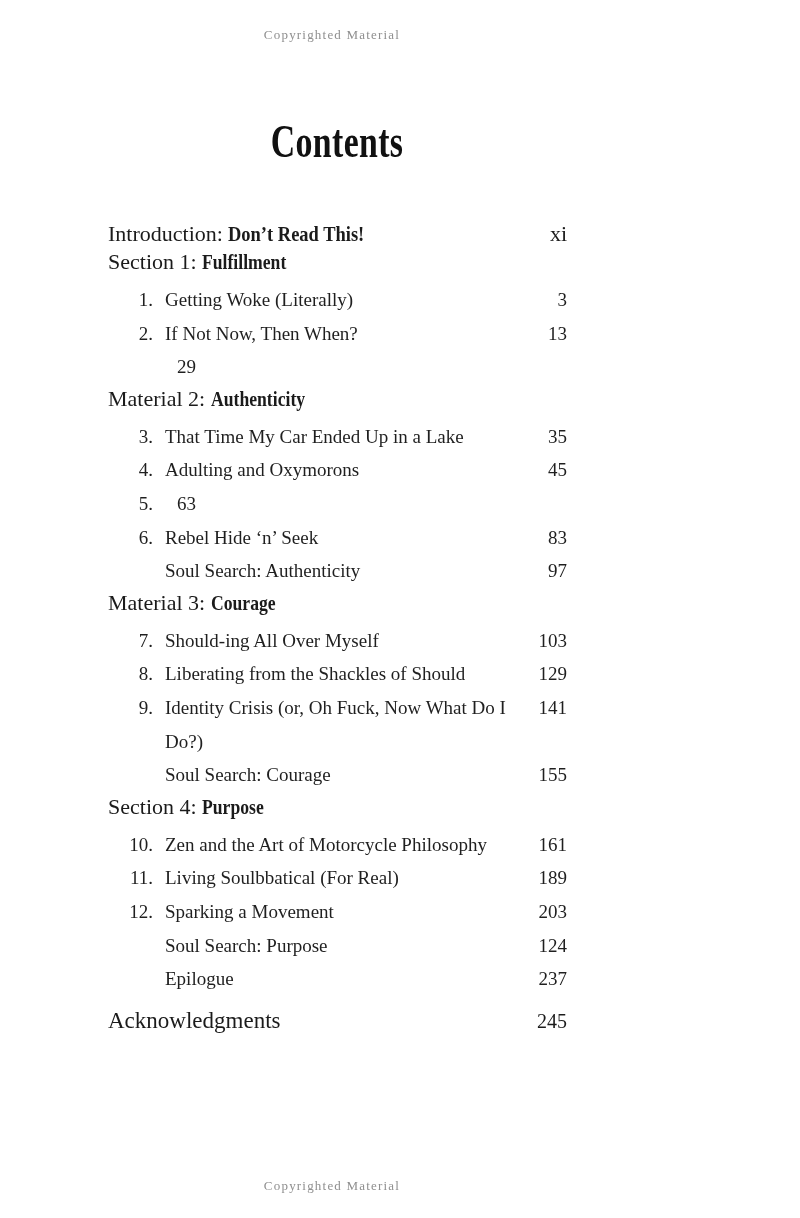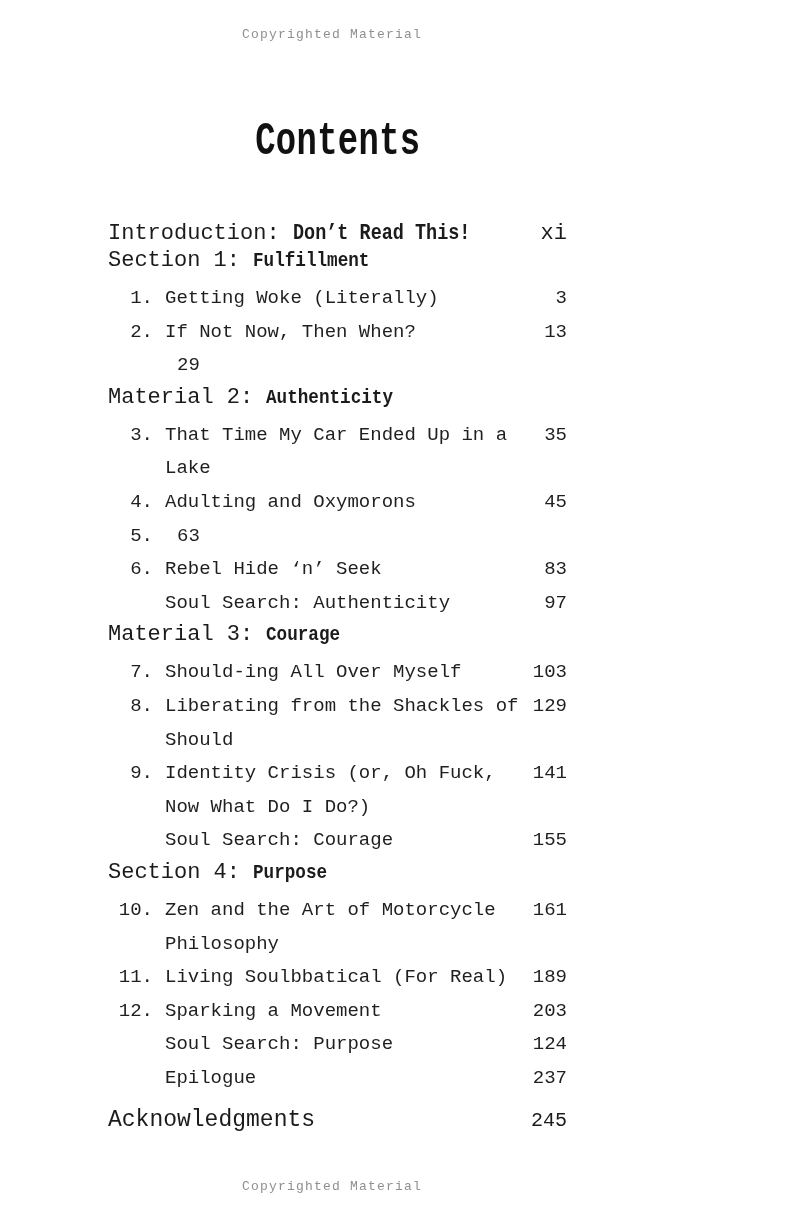--- a/index.html
+++ b/index.html
@@ -6,21 +6,21 @@
     margin: 0;
     padding: 0;
     background: #ffffff;
   }
   .page {
     position: relative;
     width: 664px;
     height: 1218px;
     background: #ffffff;
     color: #1b1b1b;
-    font-family: Liberation Mono, monospace;
+    font-family: Liberation Serif, serif;
     overflow: hidden;
     box-sizing: border-box;
   }
   .notice {
     position: absolute;
     left: 0;
     width: 100%;
     text-align: center;
     font-size: 13px;
     letter-spacing: 1.2px;

